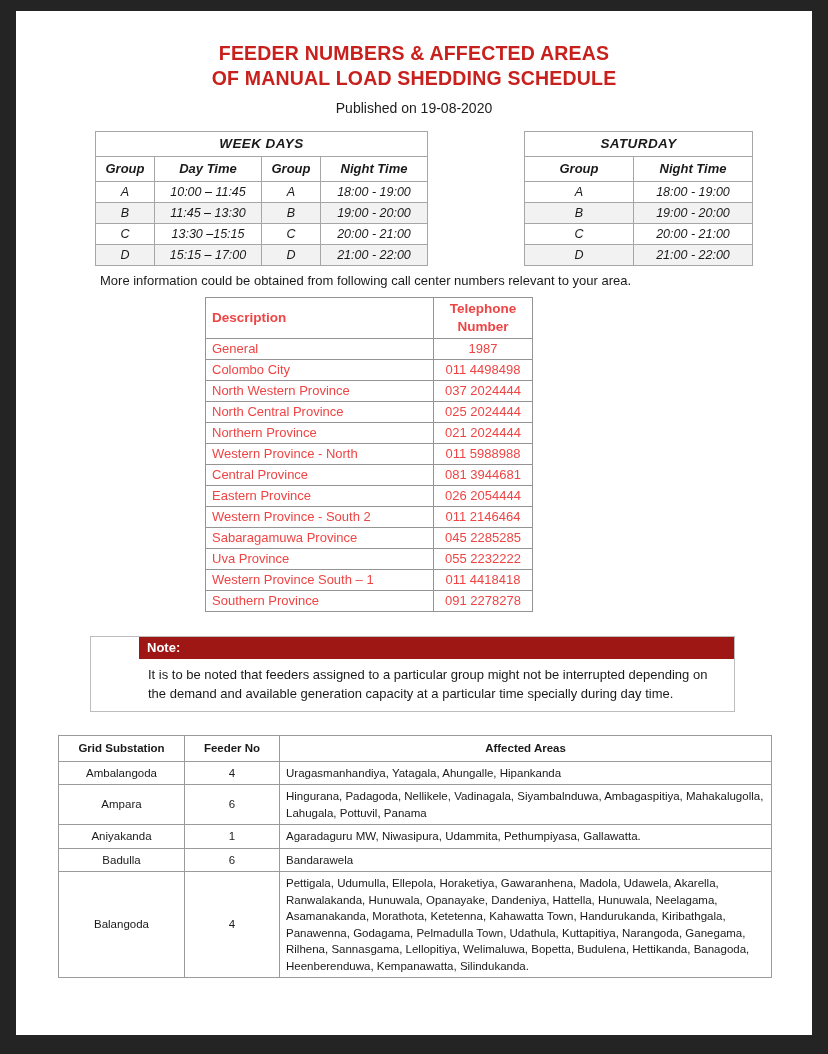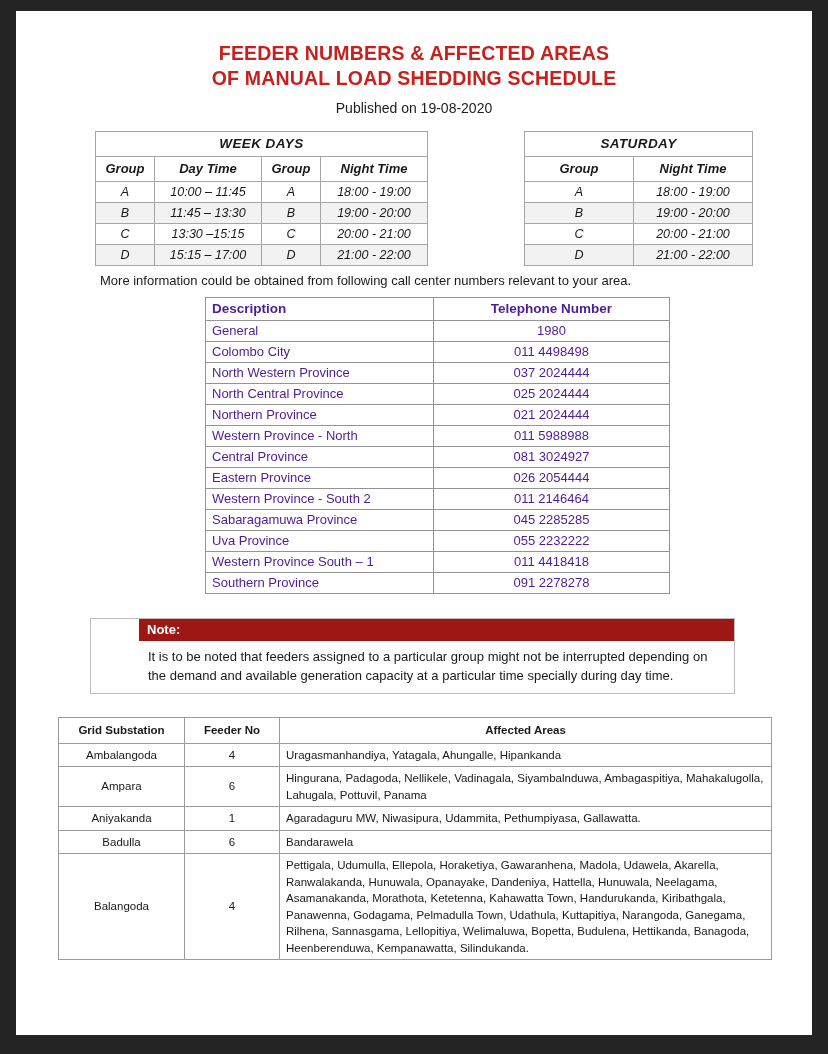--- a/index.html
+++ b/index.html
@@ -93,22 +93,22 @@
   
   .info-line {
     margin: 2px 0 0 84px;
     font-size: 13px;
     color: #1a1a1a;
   }
   #phone-table {
     margin: 9px 0 10px 189px;
     border-collapse: collapse;
     font-size: 13px;
-    color: #4c1d95;
-    width: 465px;
+    color: #ef4444;
+    width: 328px;
   }
   #phone-table th, #phone-table td {
     border: 1px solid #949494;
     line-height: 18px;
     padding: 1px 6px;
   }
   #phone-table th {
     font-weight: bold;
     font-size: 13.5px;
     padding: 2px 6px;
@@ -258,21 +258,21 @@
   <div class="info-line">More information could be obtained from following call center numbers relevant to your area.</div>
 
   <table id="phone-table">
     <tbody>
       <tr>
         <th class="desc">Description</th>
         <th class="num">Telephone Number</th>
       </tr>
       <tr>
         <td class="desc">General</td>
-        <td class="num">1980</td>
+        <td class="num">1987</td>
       </tr>
       <tr>
         <td class="desc">Colombo City</td>
         <td class="num">011 4498498</td>
       </tr>
       <tr>
         <td class="desc">North Western Province</td>
         <td class="num">037 2024444</td>
       </tr>
       <tr>
@@ -282,21 +282,21 @@
       <tr>
         <td class="desc">Northern Province</td>
         <td class="num">021 2024444</td>
       </tr>
       <tr>
         <td class="desc">Western Province - North</td>
         <td class="num">011 5988988</td>
       </tr>
       <tr>
         <td class="desc">Central Province</td>
-        <td class="num">081 3024927</td>
+        <td class="num">081 3944681</td>
       </tr>
       <tr>
         <td class="desc">Eastern Province</td>
         <td class="num">026 2054444</td>
       </tr>
       <tr>
         <td class="desc">Western Province - South 2</td>
         <td class="num">011 2146464</td>
       </tr>
       <tr>

